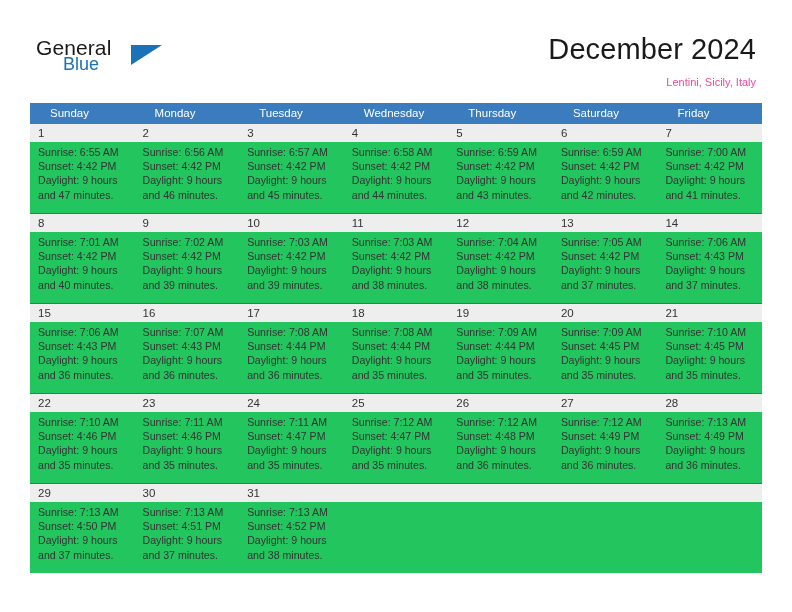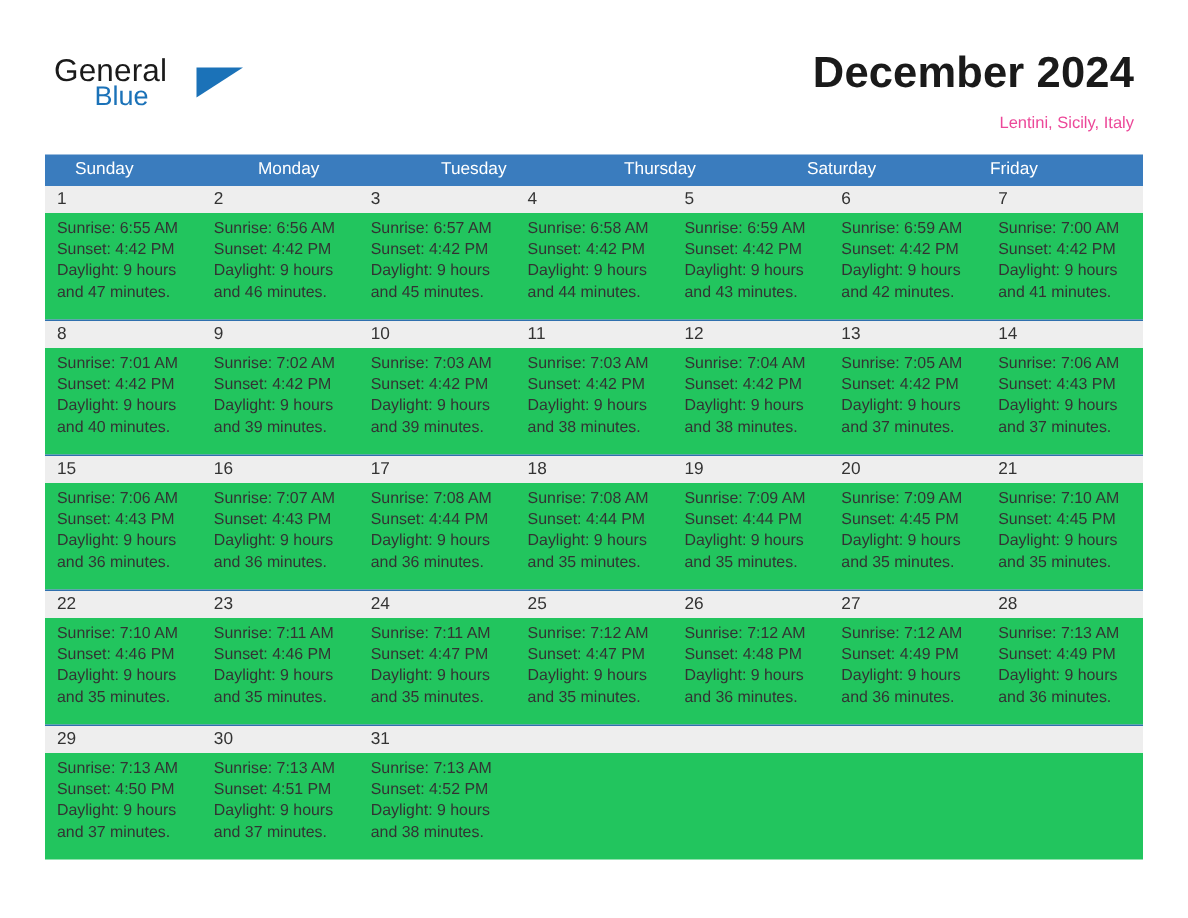--- a/index.html
+++ b/index.html
@@ -56,21 +56,21 @@
 
   .title-block {
     position: absolute;
     right: 36px;
     top: 32px;
     text-align: right;
     width: 420px;
   }
   .month-title {
     font-size: 29px;
-    font-weight: bold;
+    font-weight: normal;
     color: #1a1a1a;
     line-height: 34px;
     letter-spacing: 0.1px;
   }
   .location {
     font-size: 11px;
     font-weight: normal;
     color: #ec4899;
     line-height: 20px;
     margin-top: 6px;
@@ -154,20 +154,21 @@
     </div>
 
   </div>
 
   <div class="calendar">
 
     <div class="dow-row">
       <div class="dow">Sunday</div>
       <div class="dow">Monday</div>
       <div class="dow">Tuesday</div>
+      <div class="dow">Wednesday</div>
       <div class="dow">Thursday</div>
       <div class="dow">Saturday</div>
       <div class="dow">Friday</div>
     </div>
 
     <div id="weeks-container">
         <div class="week">
           <div class="week-numbers">
             <div class="num-cell">1</div>
             <div class="num-cell">2</div>

